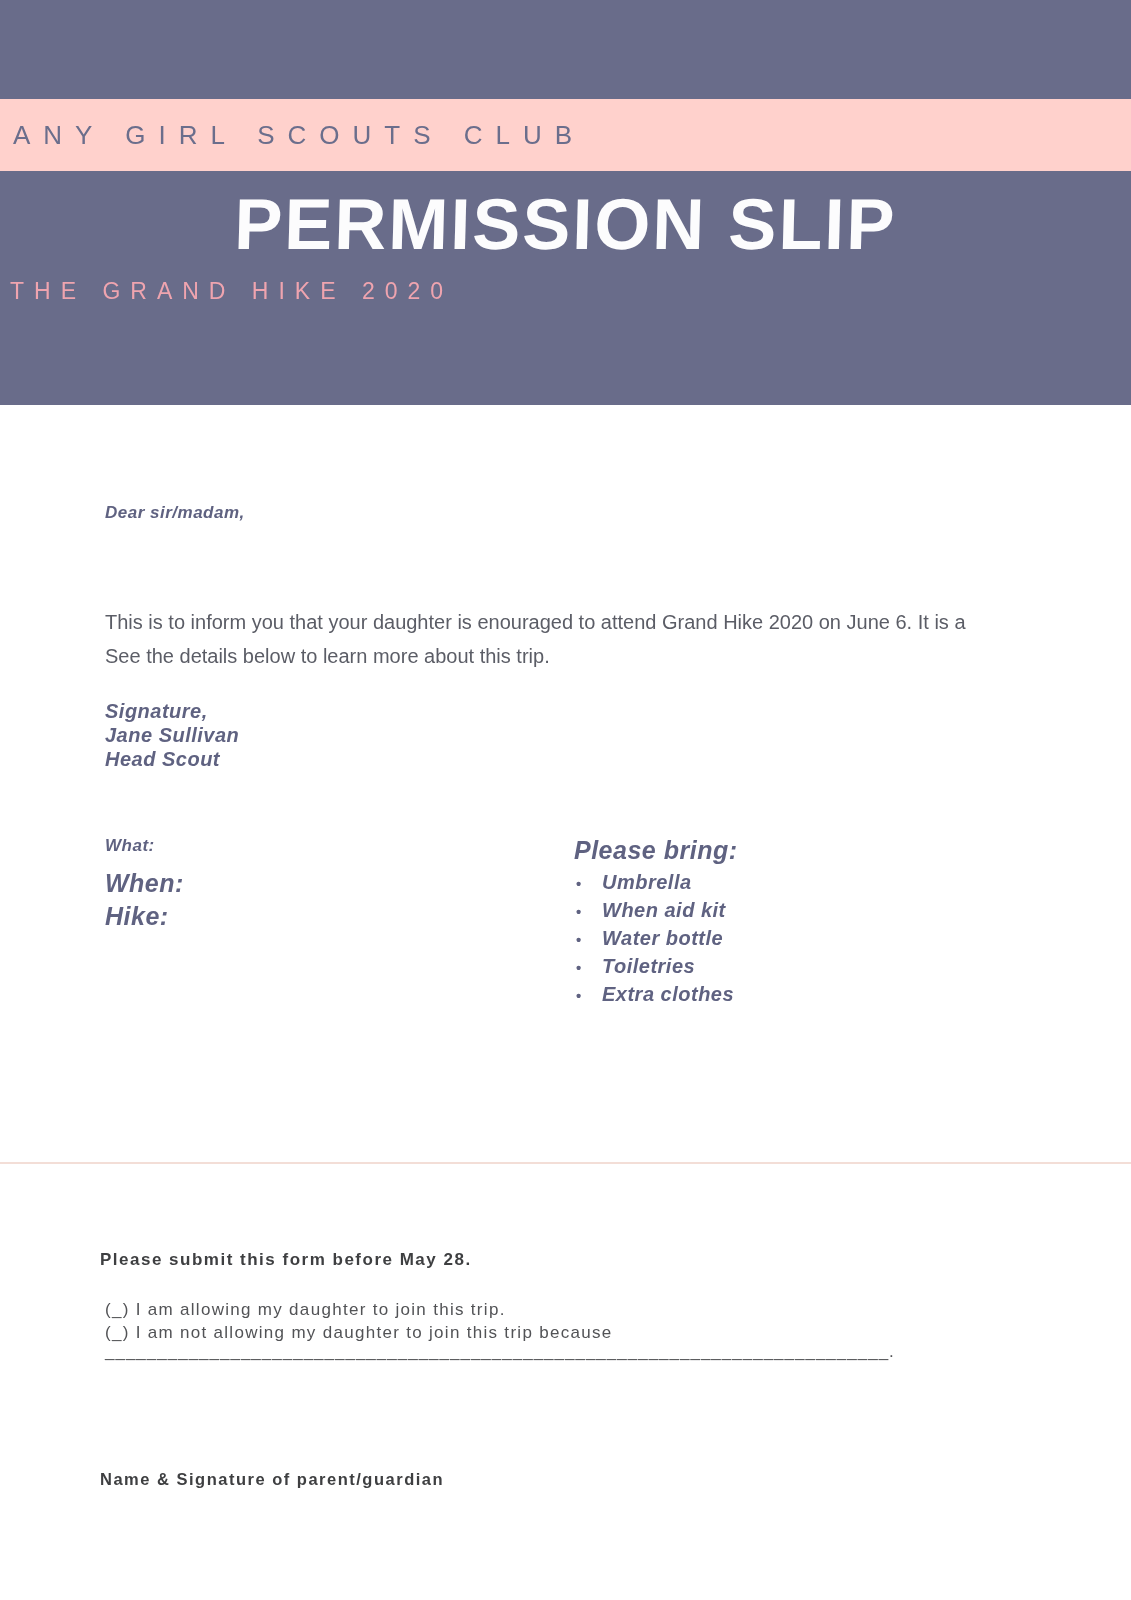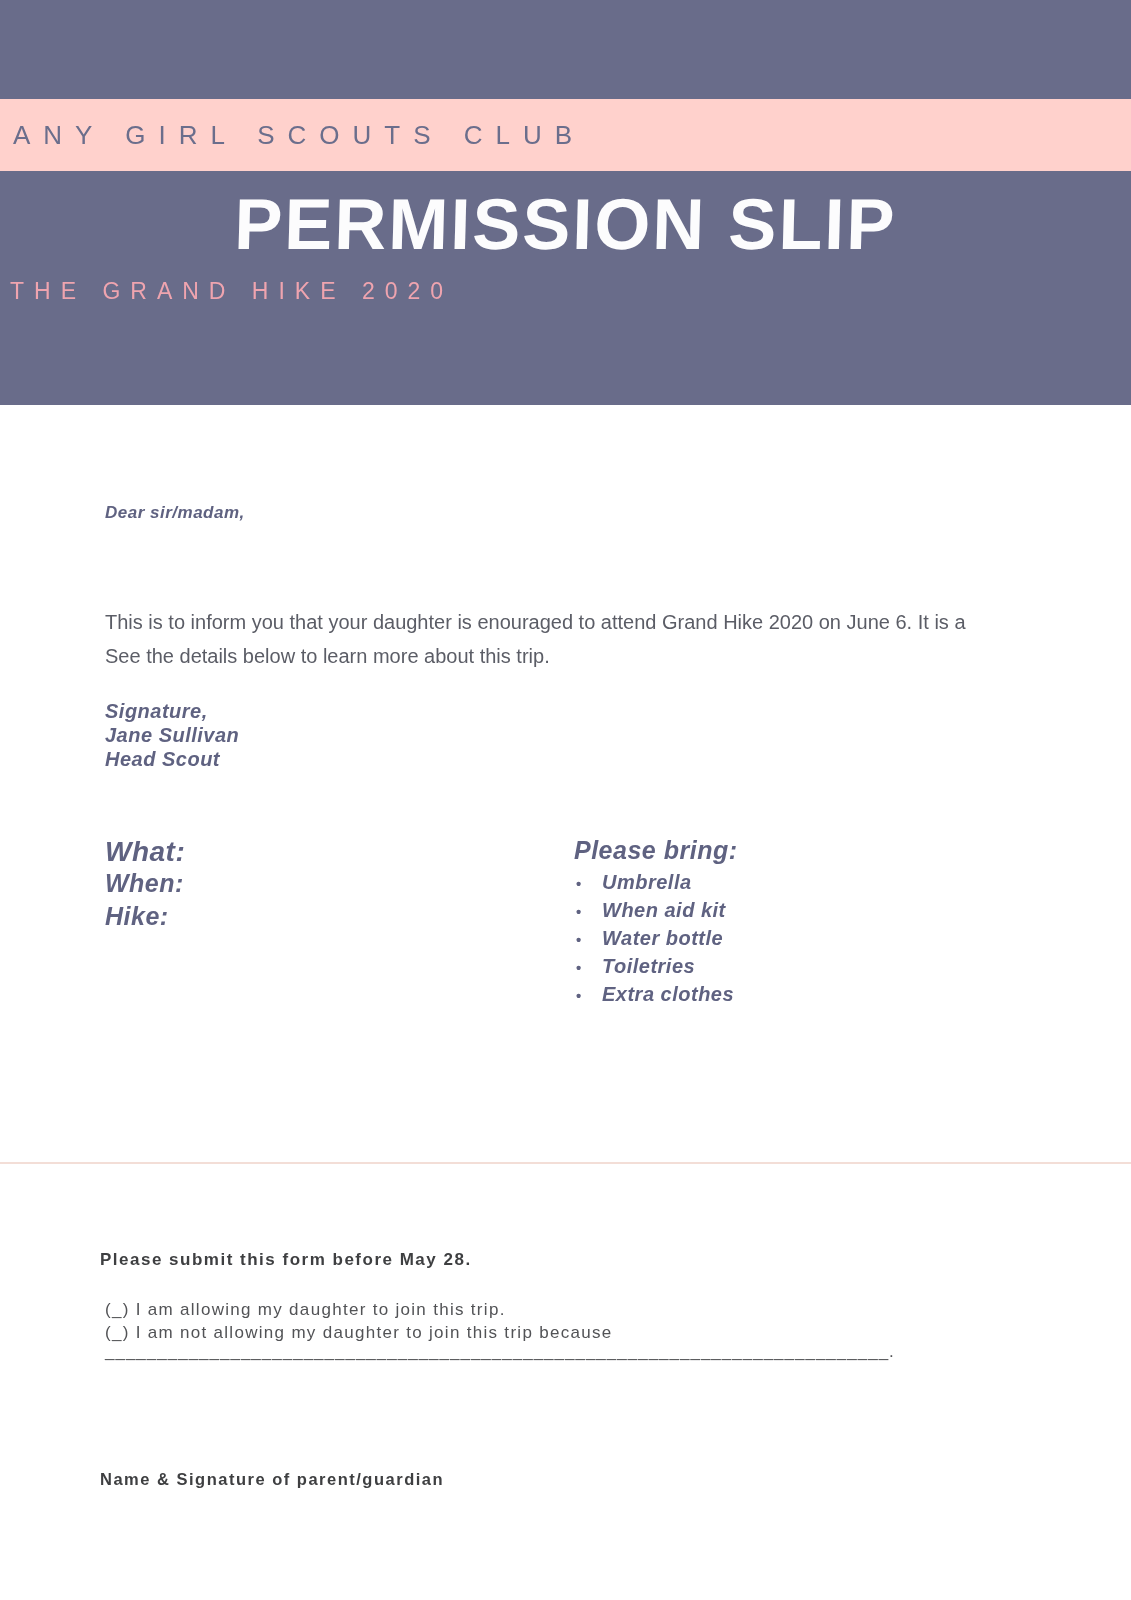--- a/index.html
+++ b/index.html
@@ -81,21 +81,21 @@
   .salutation { position: absolute; left: 105px; top: 503px; font-size: 17px; }
   .body-line { position: absolute; left: 105px; width: 900px; color: var(--bodytext); font-size: 20px; white-space: nowrap; }
   .bl1 { top: 583px; margin-top: 28px; }
   .bl2 { top: 589px; }
   .bl3 { top: 645px; }
   .closing { position: absolute; left: 105px; top: 700px; font-size: 20px; }
   .signer  { position: absolute; left: 105px; top: 724px; font-size: 20px; }
   .role    { position: absolute; left: 105px; top: 748px; font-size: 20px; }
 
   
-  .what-label  { position: absolute; left: 105px; top: 836px; font-size: 28px; }
+  .what-label  { position: absolute; left: 105px; top: 836px; font-size: 17px; }
   .when-label  { position: absolute; left: 105px; top: 869px; font-size: 25px; }
   .where-label { position: absolute; left: 105px; top: 902px; font-size: 25px; }
   .bring-title { position: absolute; left: 574px; top: 836px; font-size: 25px; }
   .bring-list  { position: absolute; left: 576px; top: 871px; }
   .bring-item  {
     display: flex; align-items: baseline;
     height: 28px;
     color: var(--purpletext);
     font-style: italic; font-weight: 700;
     font-size: 20px; letter-spacing: 0.5px;

